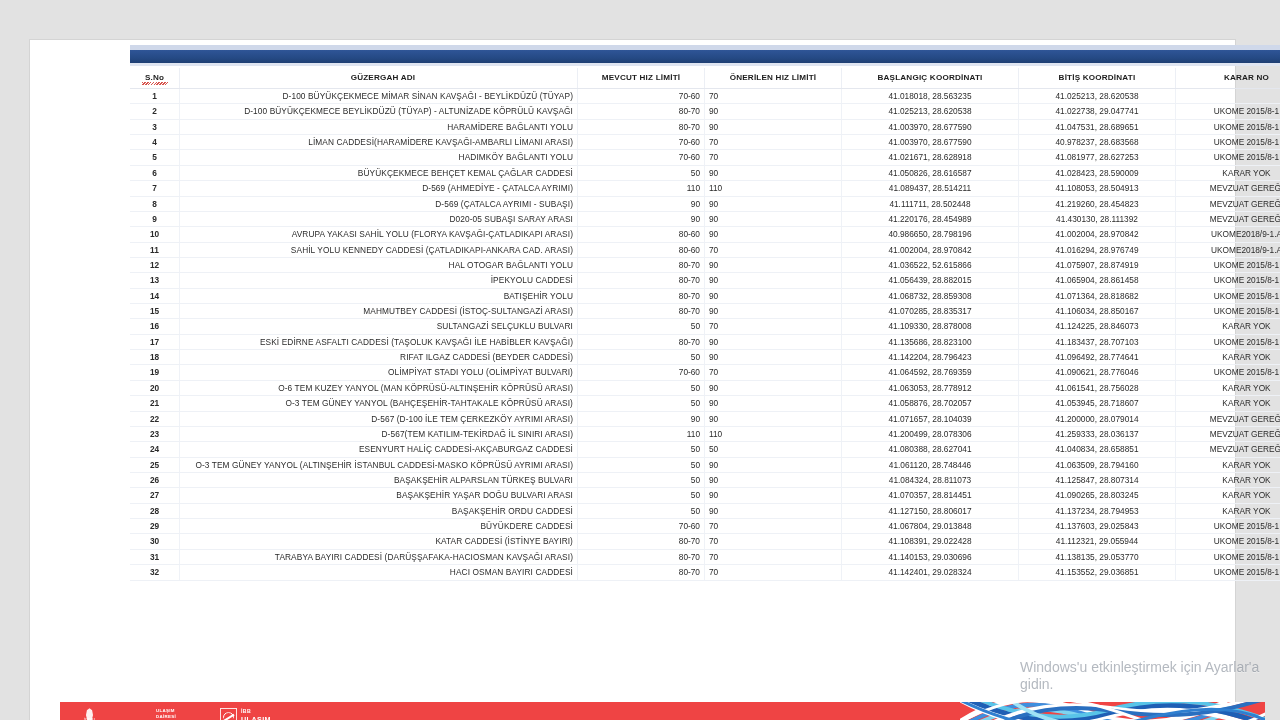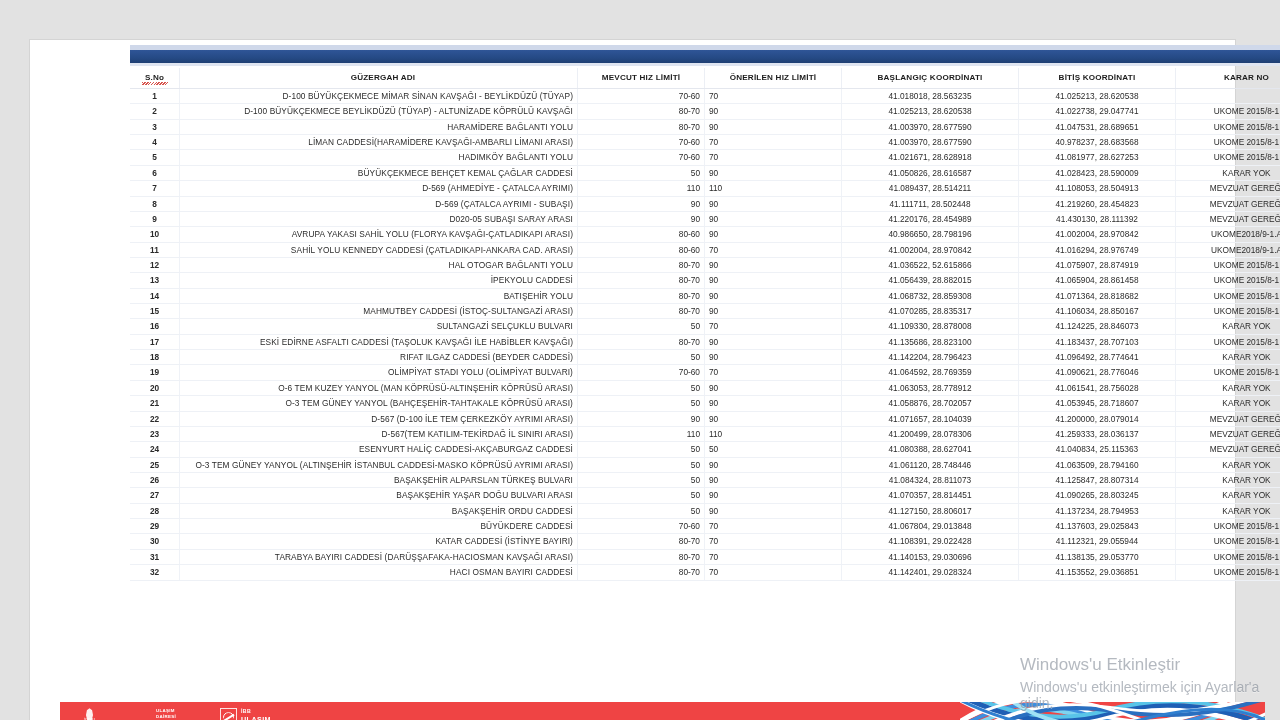--- a/index.html
+++ b/index.html
@@ -401,21 +401,21 @@
               <td class="c-start">41.200499, 28.078306</td>
               <td class="c-end">41.259333, 28.036137</td>
               <td class="c-dec">MEVZUAT GEREĞİ</td>
             </tr>
             <tr class="row-tall">
               <td class="c-no">24</td>
               <td class="c-name">ESENYURT HALİÇ CADDESİ-AKÇABURGAZ CADDESİ</td>
               <td class="c-cur">50</td>
               <td class="c-sug">50</td>
               <td class="c-start">41.080388, 28.627041</td>
-              <td class="c-end">41.040834, 25.115363</td>
+              <td class="c-end">41.040834, 28.658851</td>
               <td class="c-dec">MEVZUAT GEREĞİ</td>
             </tr>
             <tr class="row-tall">
               <td class="c-no">25</td>
               <td class="c-name">O-3 TEM GÜNEY YANYOL (ALTINŞEHİR İSTANBUL CADDESİ-MASKO KÖPRÜSÜ AYRIMI ARASI)</td>
               <td class="c-cur">50</td>
               <td class="c-sug">90</td>
               <td class="c-start">41.061120, 28.748446</td>
               <td class="c-end">41.063509, 28.794160</td>
               <td class="c-dec">KARAR YOK</td>
@@ -529,17 +529,16 @@
             <path d="M0,20 C60,-12 110,-8 170,14 C230,36 270,30 305,12" stroke="#ffffff" stroke-width="3"></path>
             <path d="M0,-2 C60,28 120,34 180,18 C240,2 280,6 305,18" stroke="#2f7fd0" stroke-width="3"></path>
           </g>
         </svg>
       </div>
     </div>
 
   </div>
 
   <div id="watermark">
-    <div class="wm-title">Windows'u Etkinleştir</div>
     <div class="wm-sub">Windows'u etkinleştirmek için Ayarlar'a gidin.</div>
   </div>
 
 </div>
 
 </body></html>

